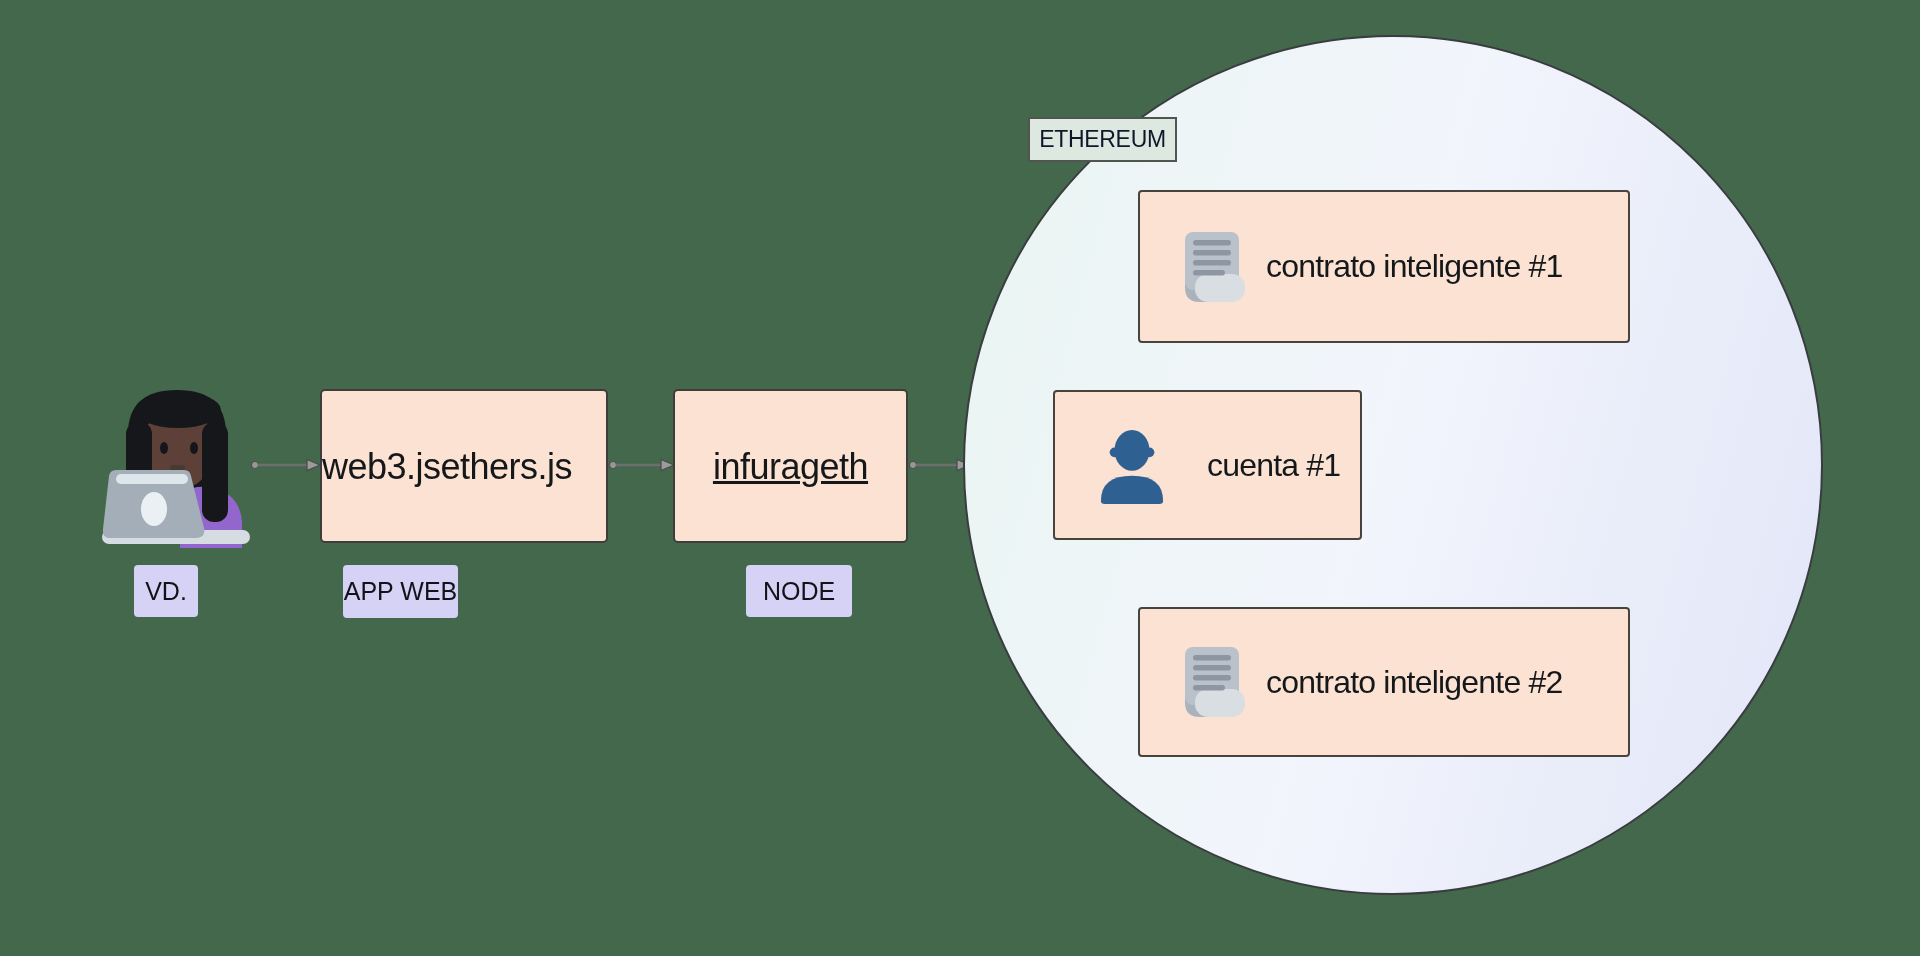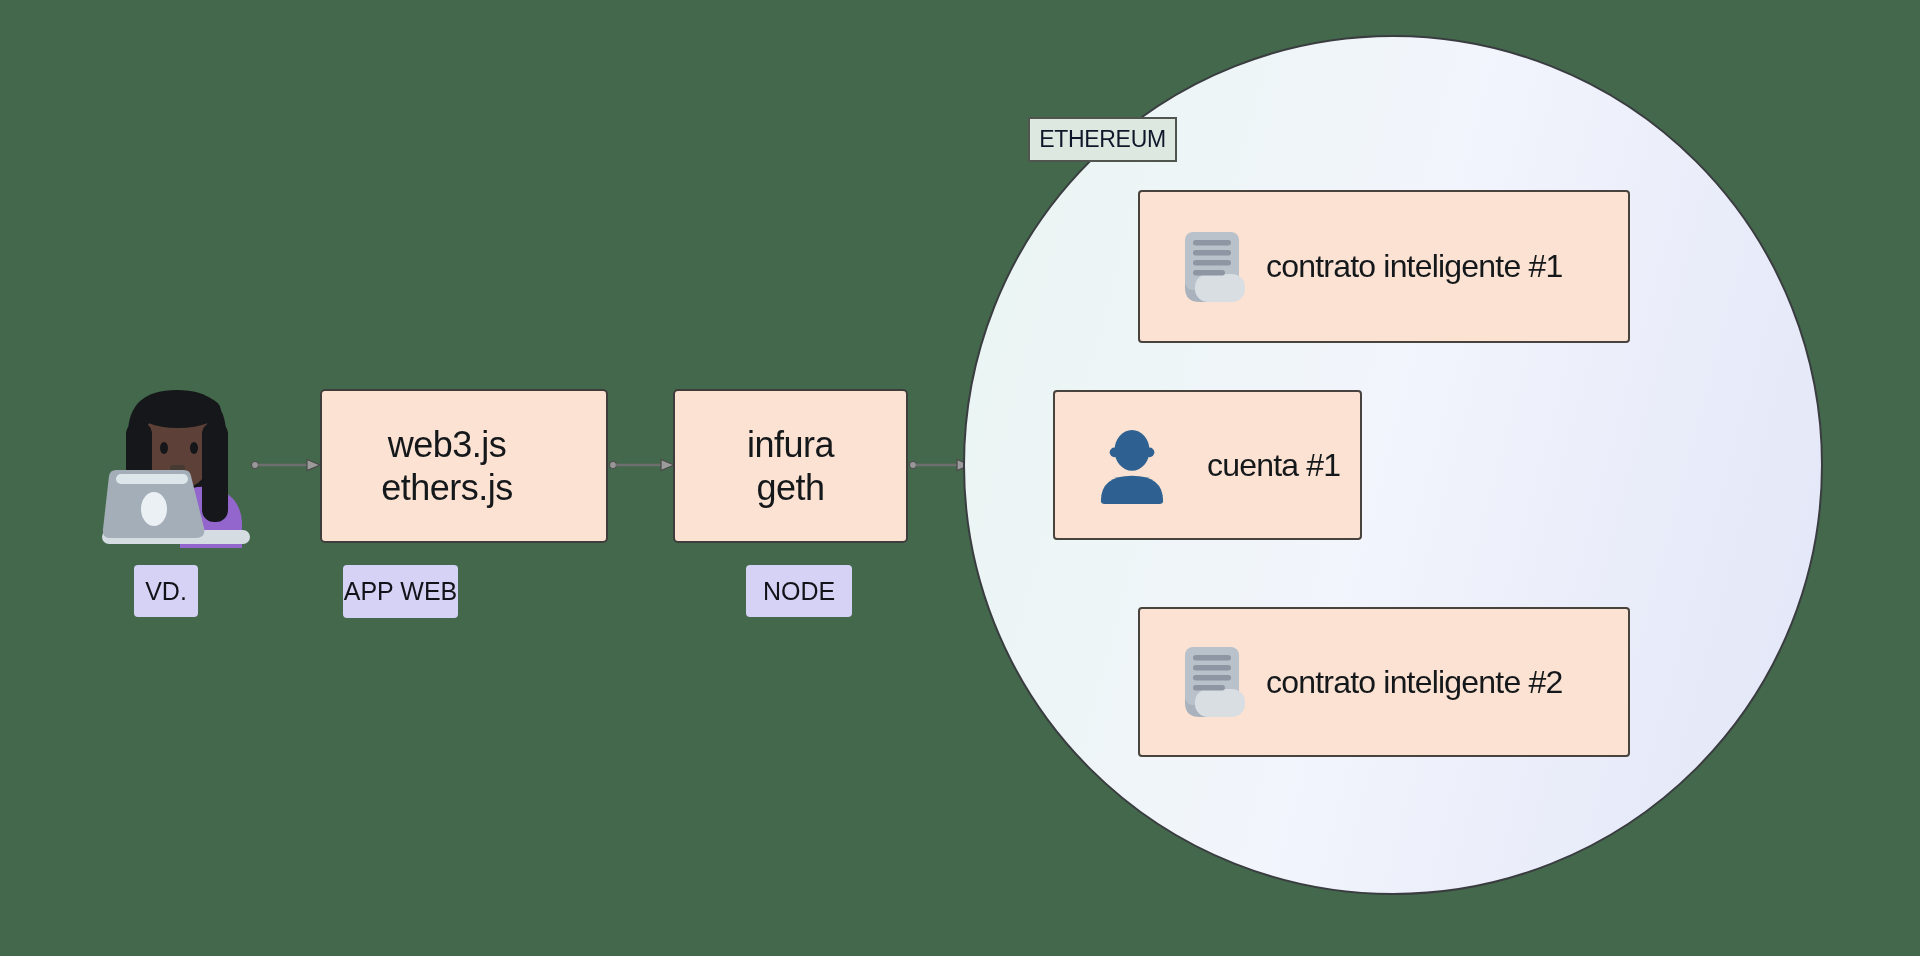--- a/index.html
+++ b/index.html
@@ -8,26 +8,26 @@
     background:#44684c;
     font-family:"Liberation Sans", sans-serif;
     color:#15181b;
   }
   
   .node-box{
     position:absolute;
     background:#fbe2d2;
     border:2px solid #3f3d3b;
     border-radius:5px;
-    display:flex;flex-direction:column;justify-content:center;align-items:center;
+    display:flex;flex-direction:row;justify-content:center;align-items:center;
     font-size:36px;line-height:43px;letter-spacing:-0.5px;
     box-sizing:border-box;
   }
   .box-appweb{left:320px;top:389px;width:288px;height:154px;padding-right:34px;}
-  .box-node{left:673px;top:389px;width:235px;height:154px;}
+  .box-node{left:673px;top:389px;width:235px;height:154px;text-decoration:underline;}
   
   .tag{
     position:absolute;
     background:#d5d2f6;
     border-radius:4px;
     display:flex;align-items:center;justify-content:center;
     font-size:25px;color:#121318;
     box-sizing:border-box;
   }
   .tag-vd{left:134px;top:565px;width:64px;height:52px;}

